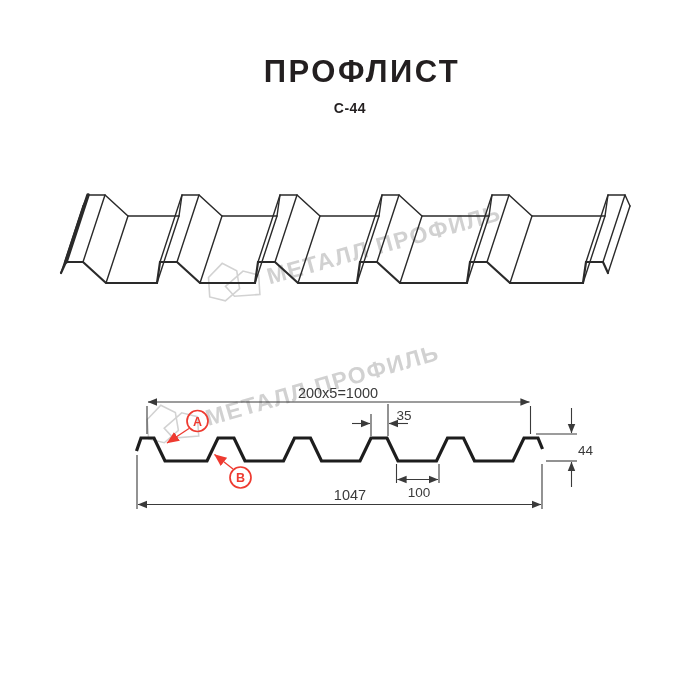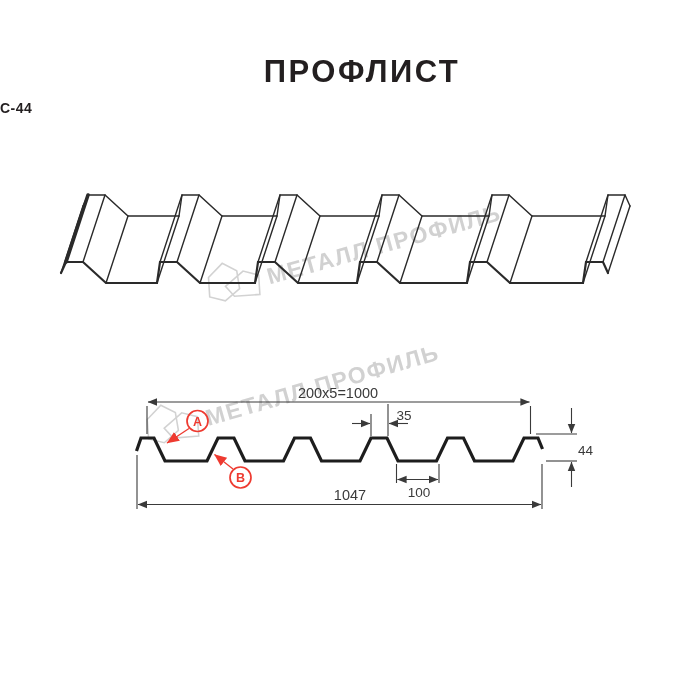--- a/index.html
+++ b/index.html
@@ -5,21 +5,21 @@
   html,body{margin:0;padding:0;background:#ffffff;}
   #stage{
     position:relative;width:700px;height:700px;background:#ffffff;overflow:hidden;
     font-family:"Liberation Sans", sans-serif;
   }
   .page-title{
     position:absolute;left:0;top:54px;width:700px;text-align:center;
     font-size:31px;font-weight:bold;letter-spacing:2.5px;color:#231f20;margin-left:12px;
   }
   .page-subtitle{
-    position:absolute;left:0;top:100px;width:700px;
+    position:absolute;left:0;top:100px;width:700px;text-align:center;
     font-size:14px;font-weight:bold;letter-spacing:0.5px;color:#231f20;
   }
   .page-footer{
     position:absolute;left:0;top:616px;width:700px;text-align:center;
     font-size:15.5px;font-weight:600;letter-spacing:0.6px;color:#363636;
   }
   svg{position:absolute;left:0;top:0;}
   .wm-text{
     font-family:"Liberation Sans", sans-serif;font-size:23px;font-weight:bold;
     letter-spacing:1.5px;fill:#cfcfcf;

